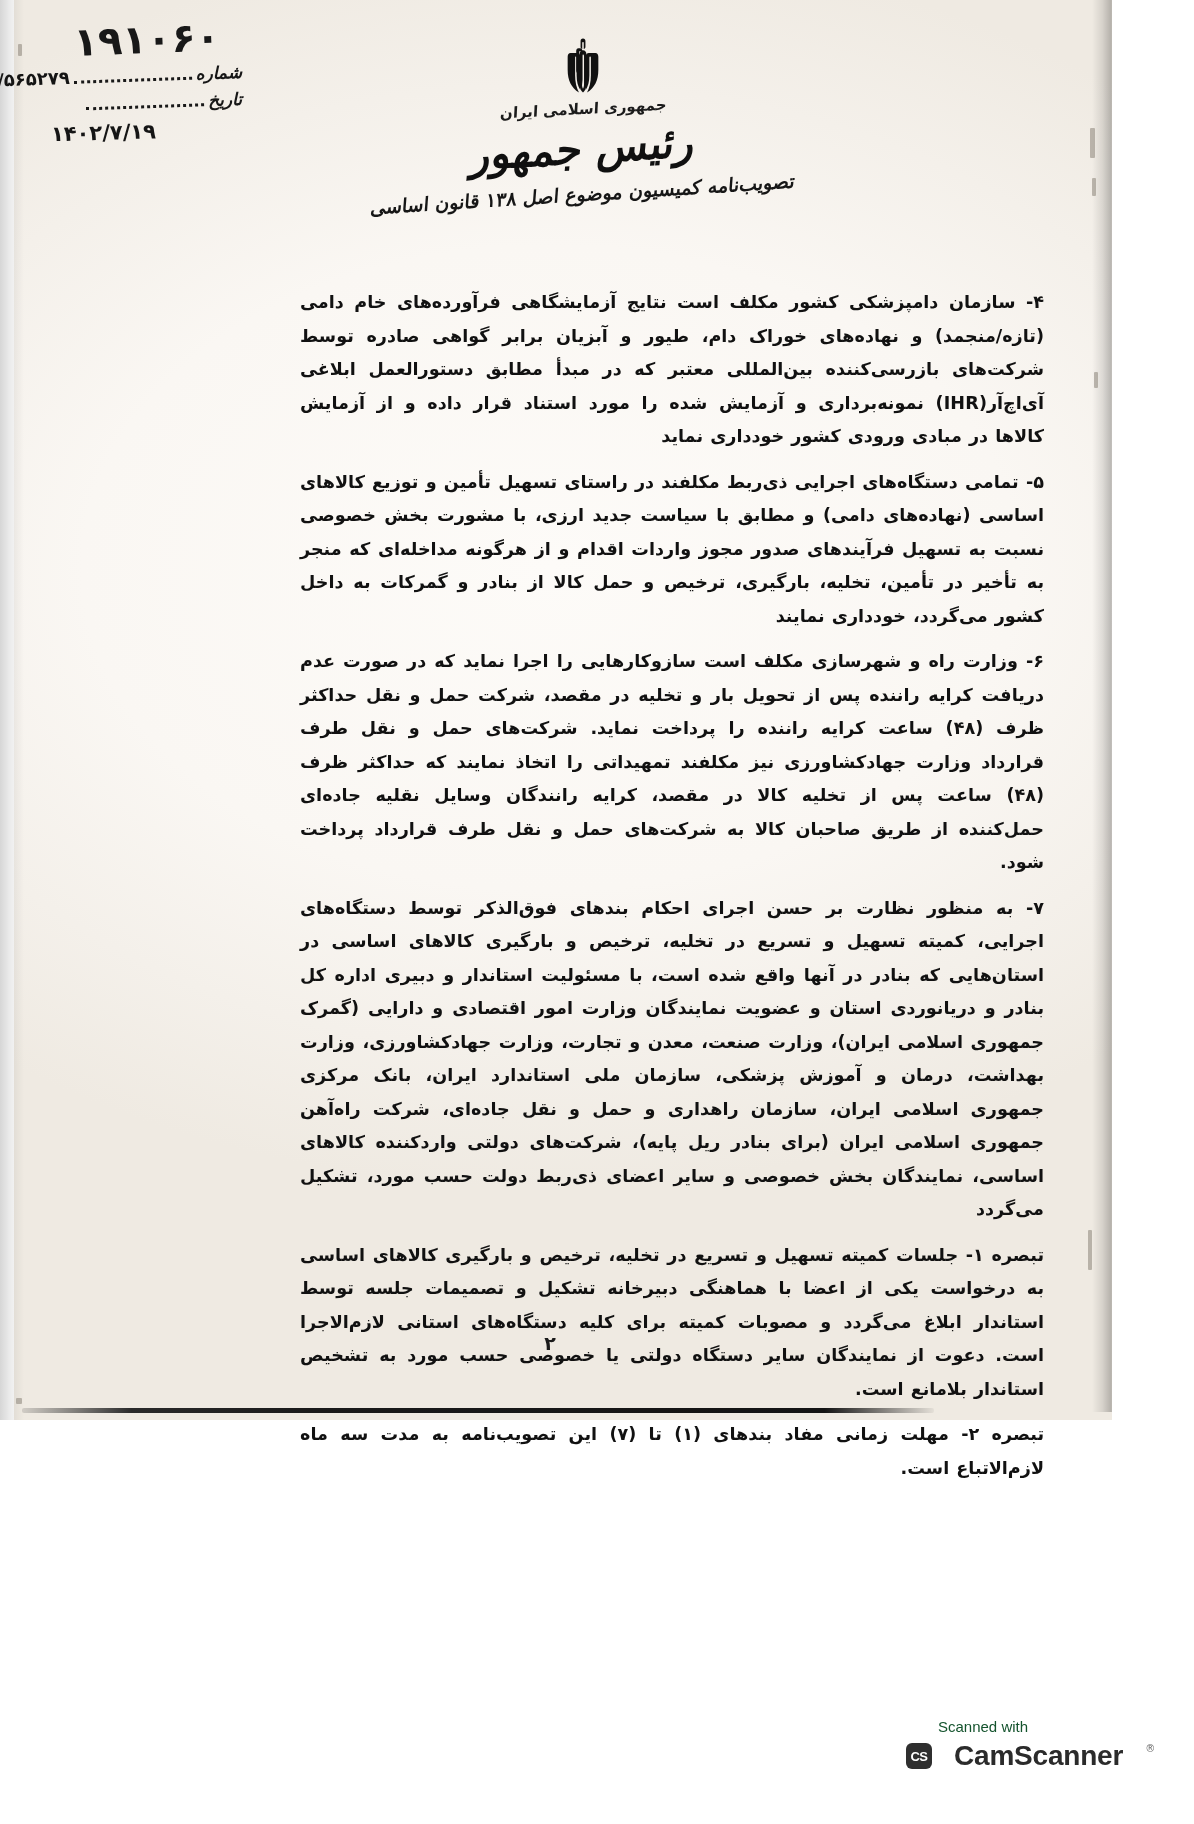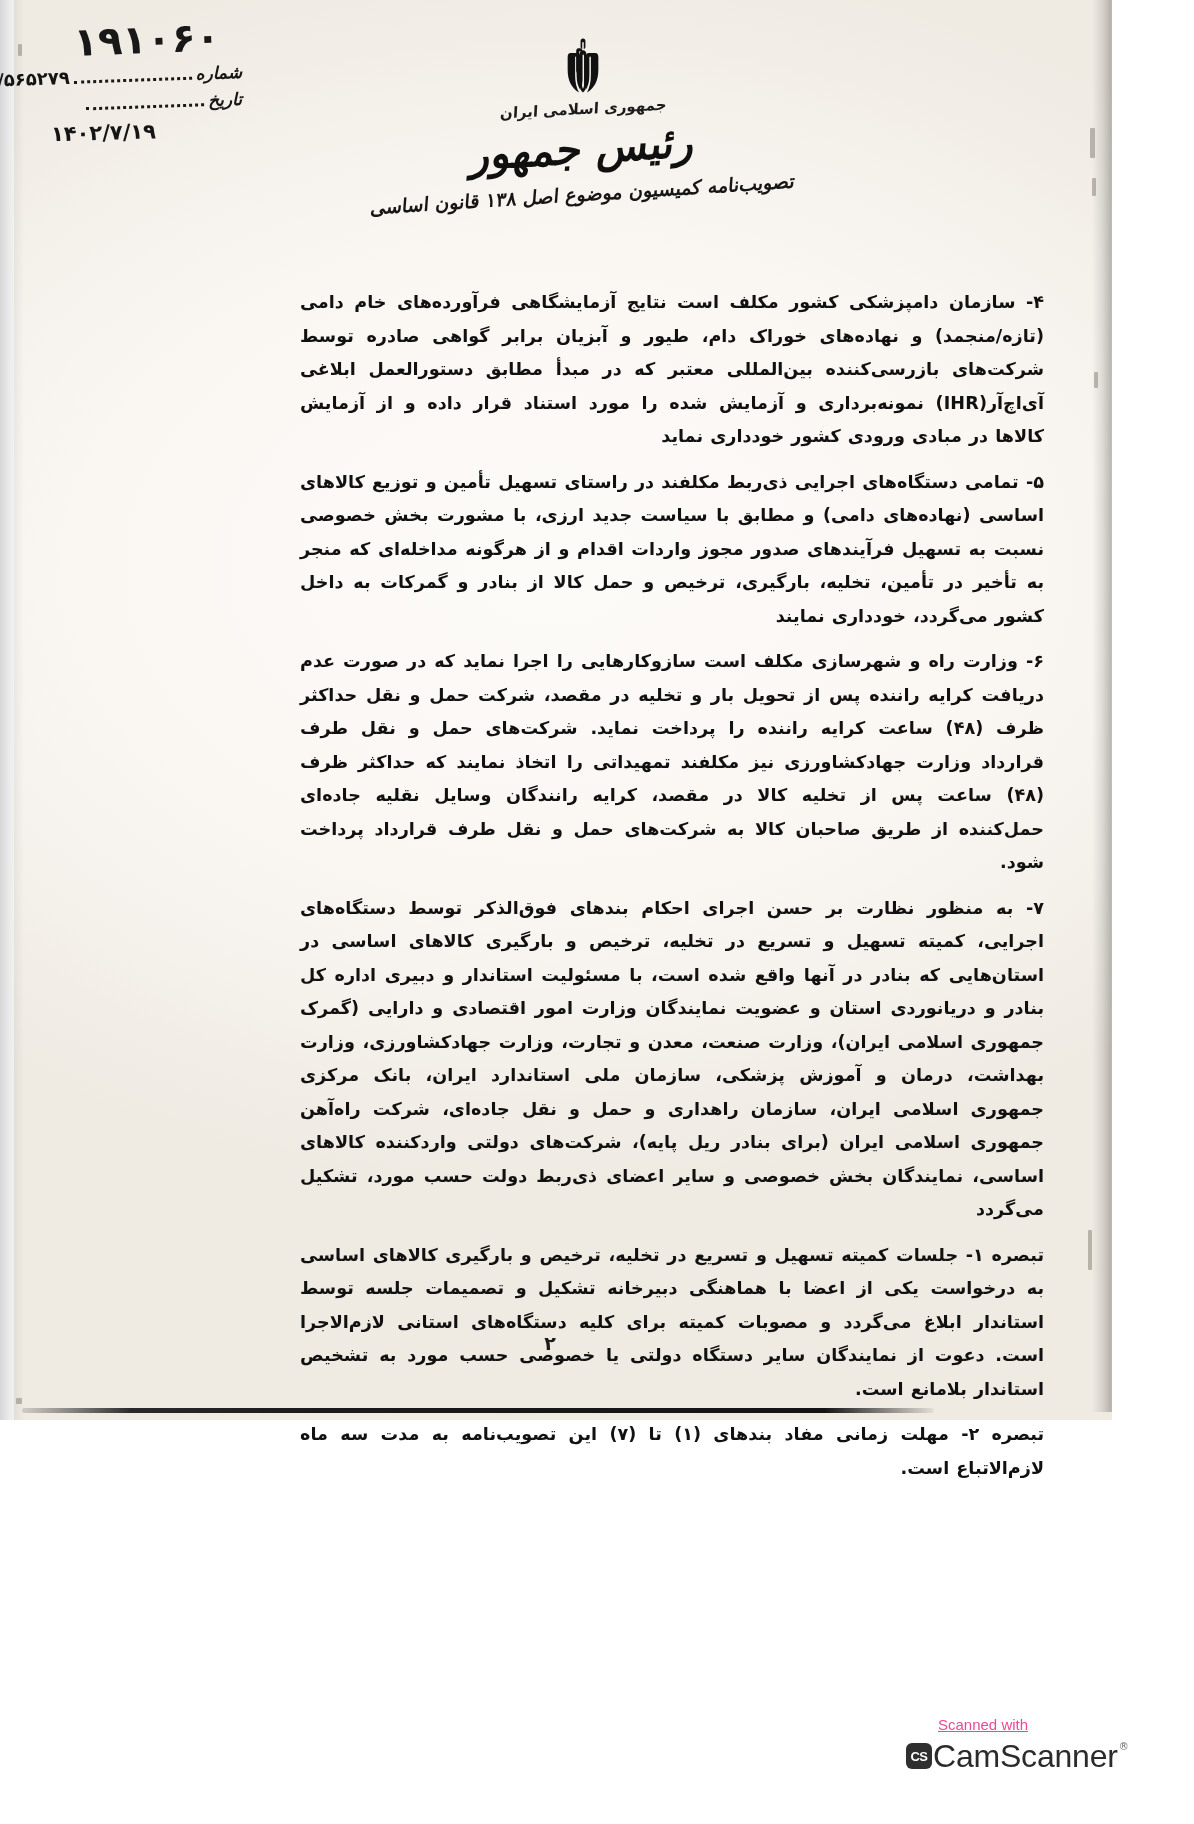--- a/index.html
+++ b/index.html
@@ -237,48 +237,47 @@
     display: flex;
     flex-direction: column;
     justify-content: center;
     align-items: flex-start;
     padding-left: 18px;
     box-sizing: border-box;
     direction: ltr;
   }
   #cs-top {
     font-size: 15px;
-    color: #ec4899;
+    color: #14532d;
     font-family: "Liberation Sans", sans-serif;
     margin-bottom: 5px;
     padding-left: 32px;
-    text-decoration: underline;
   }
   #cs-bottom {
     display: flex;
     align-items: center;
-    gap: 1px;
+    gap: 22px;
   }
   #cs-logo {
     width: 26px;
     height: 26px;
     background: #2f2f2f;
     border-radius: 6px;
     color: #ffffff;
     font-size: 13px;
     font-weight: 700;
     display: flex;
     align-items: center;
     justify-content: center;
     font-family: "Liberation Sans", sans-serif;
     letter-spacing: -0.5px;
   }
   #cs-name {
-    font-size: 32px;
-    font-weight: 400;
+    font-size: 28px;
+    font-weight: 700;
     color: #2b2b2b;
     font-family: "Liberation Sans", sans-serif;
     letter-spacing: -0.2px;
   }
   #cs-tm {
     font-size: 10px;
     color: #6a6a6a;
     align-self: flex-start;
     margin-top: 3px;
   }

